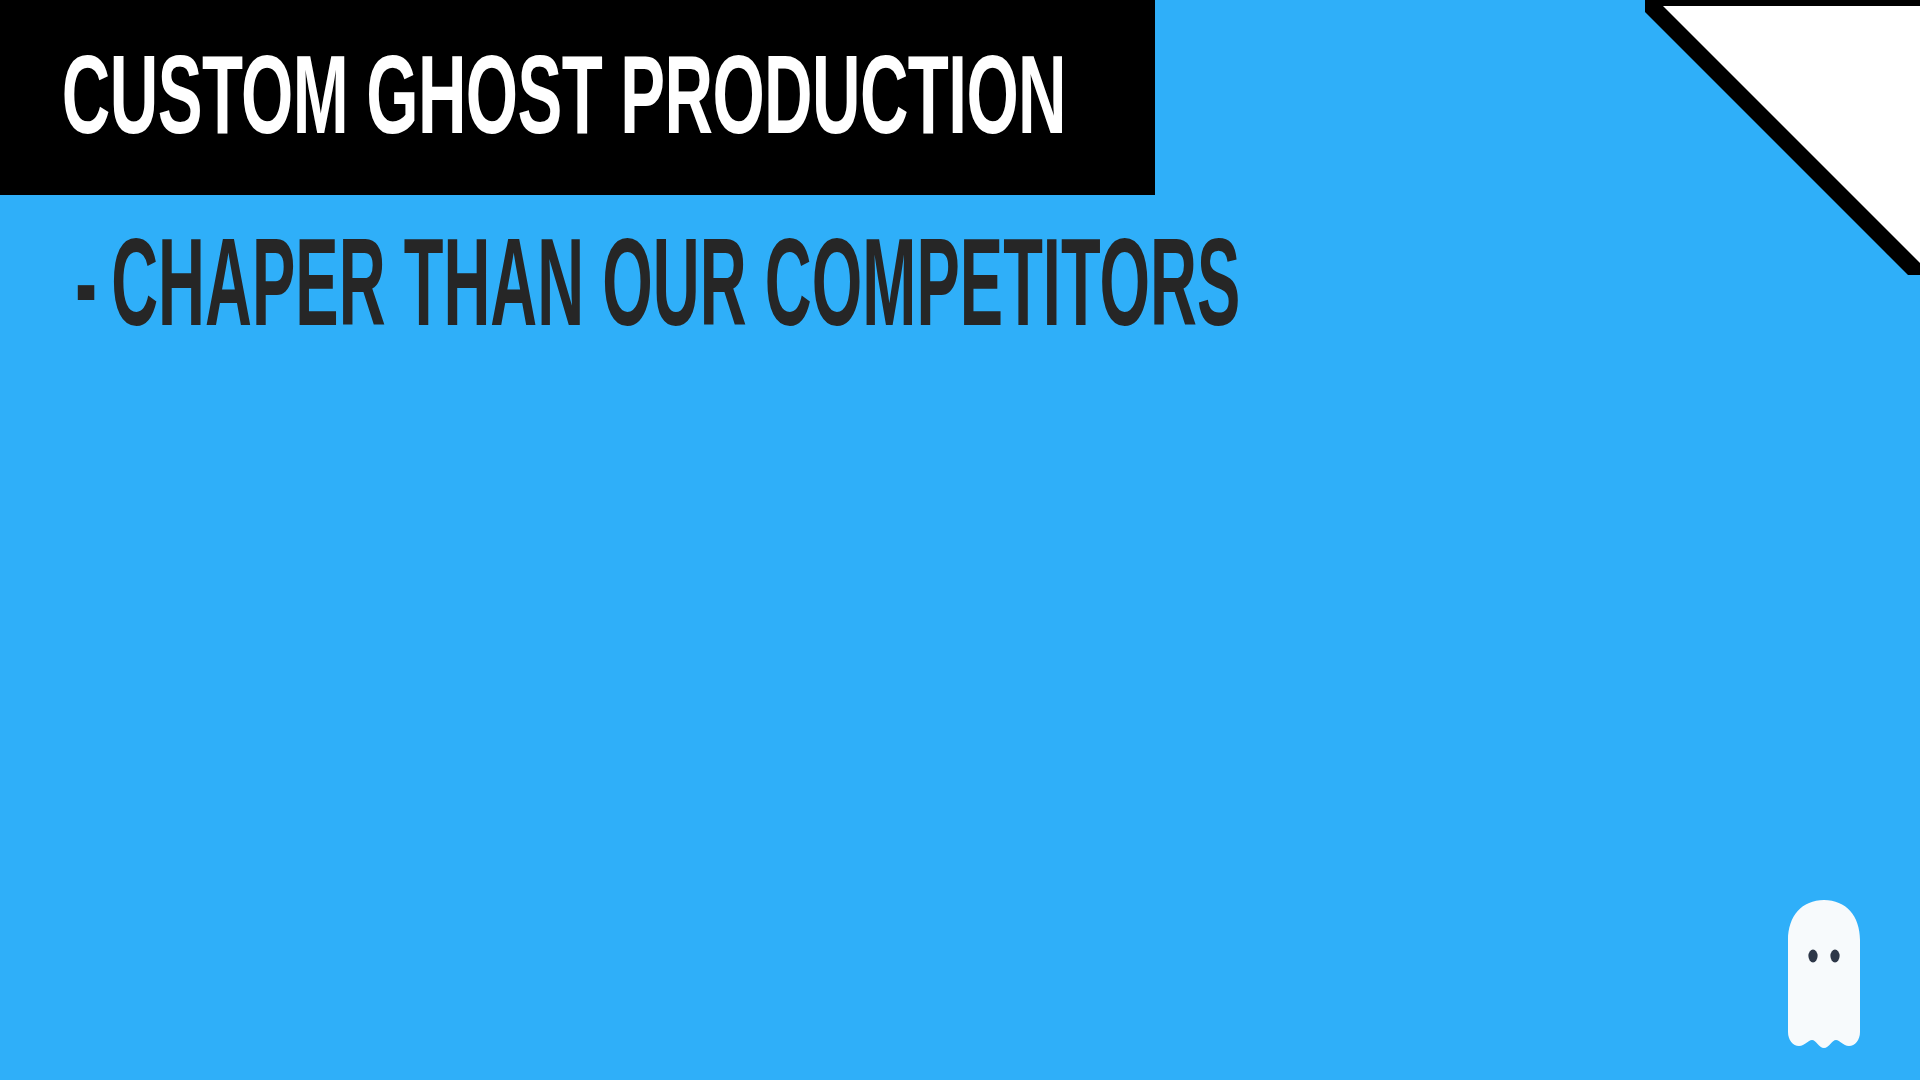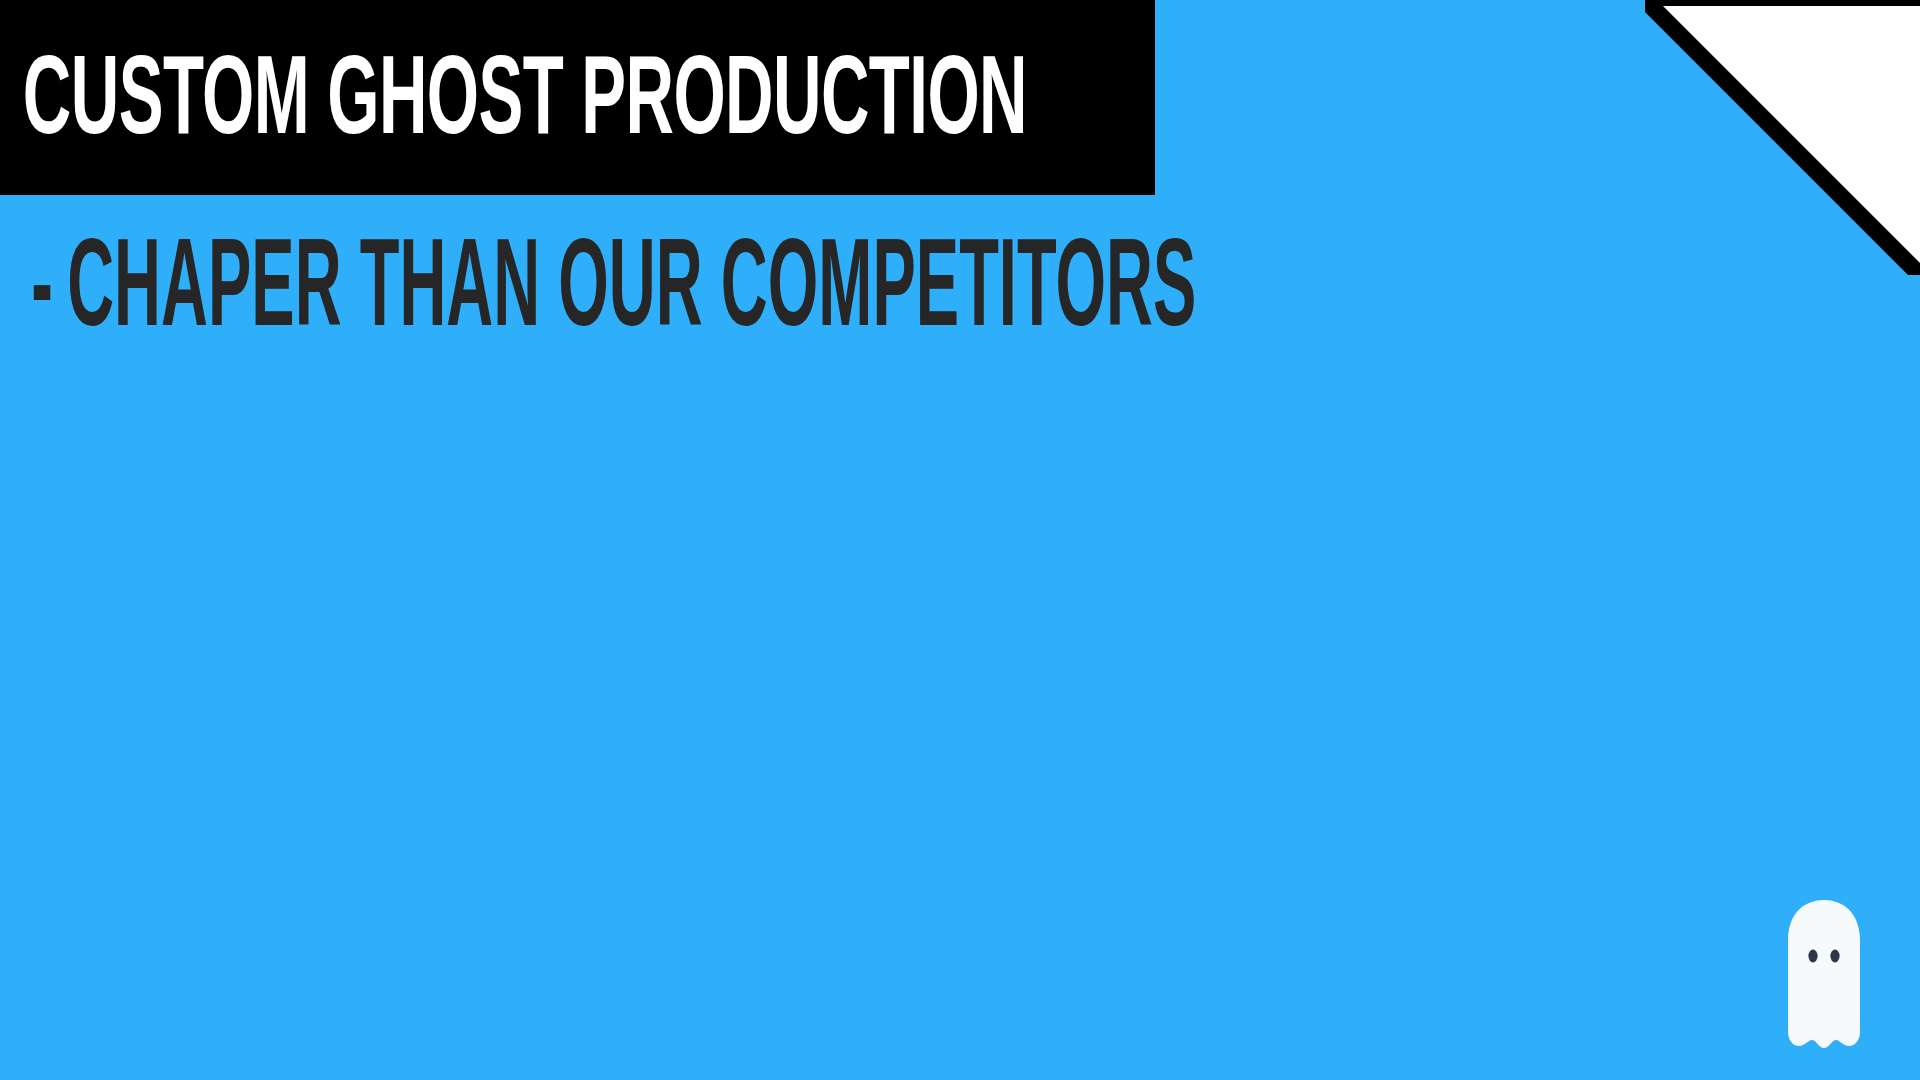--- a/index.html
+++ b/index.html
@@ -22,20 +22,21 @@
 
   
   #title-bar {
     position:absolute;
     left:0; top:0;
     width:1155px;
     height:195px;
     background:#000000;
     display:flex;
     align-items:center;
+    padding-left:39px;
   }
   #title-text {
     color:#ffffff;
     font-family:"Liberation Sans", sans-serif;
     font-weight:bold;
     font-size:112px;
     line-height:1;
     letter-spacing:-1px;
     transform:scaleX(0.60);
     transform-origin:left center;
@@ -49,20 +50,21 @@
     position:absolute;
     left:0; top:195px;
     width:1920px;
   }
   .bullet-row {
     height:172px;
     display:flex;
     align-items:center;
     white-space:nowrap;
     overflow:visible;
+    margin-left:44px;
   }
   .bullet-inner {
     color:#262626;
     font-family:"Liberation Sans", sans-serif;
     font-weight:bold;
     font-size:125px;
     line-height:1;
     letter-spacing:0px;
     transform:scaleX(0.52);
     transform-origin:left center;

